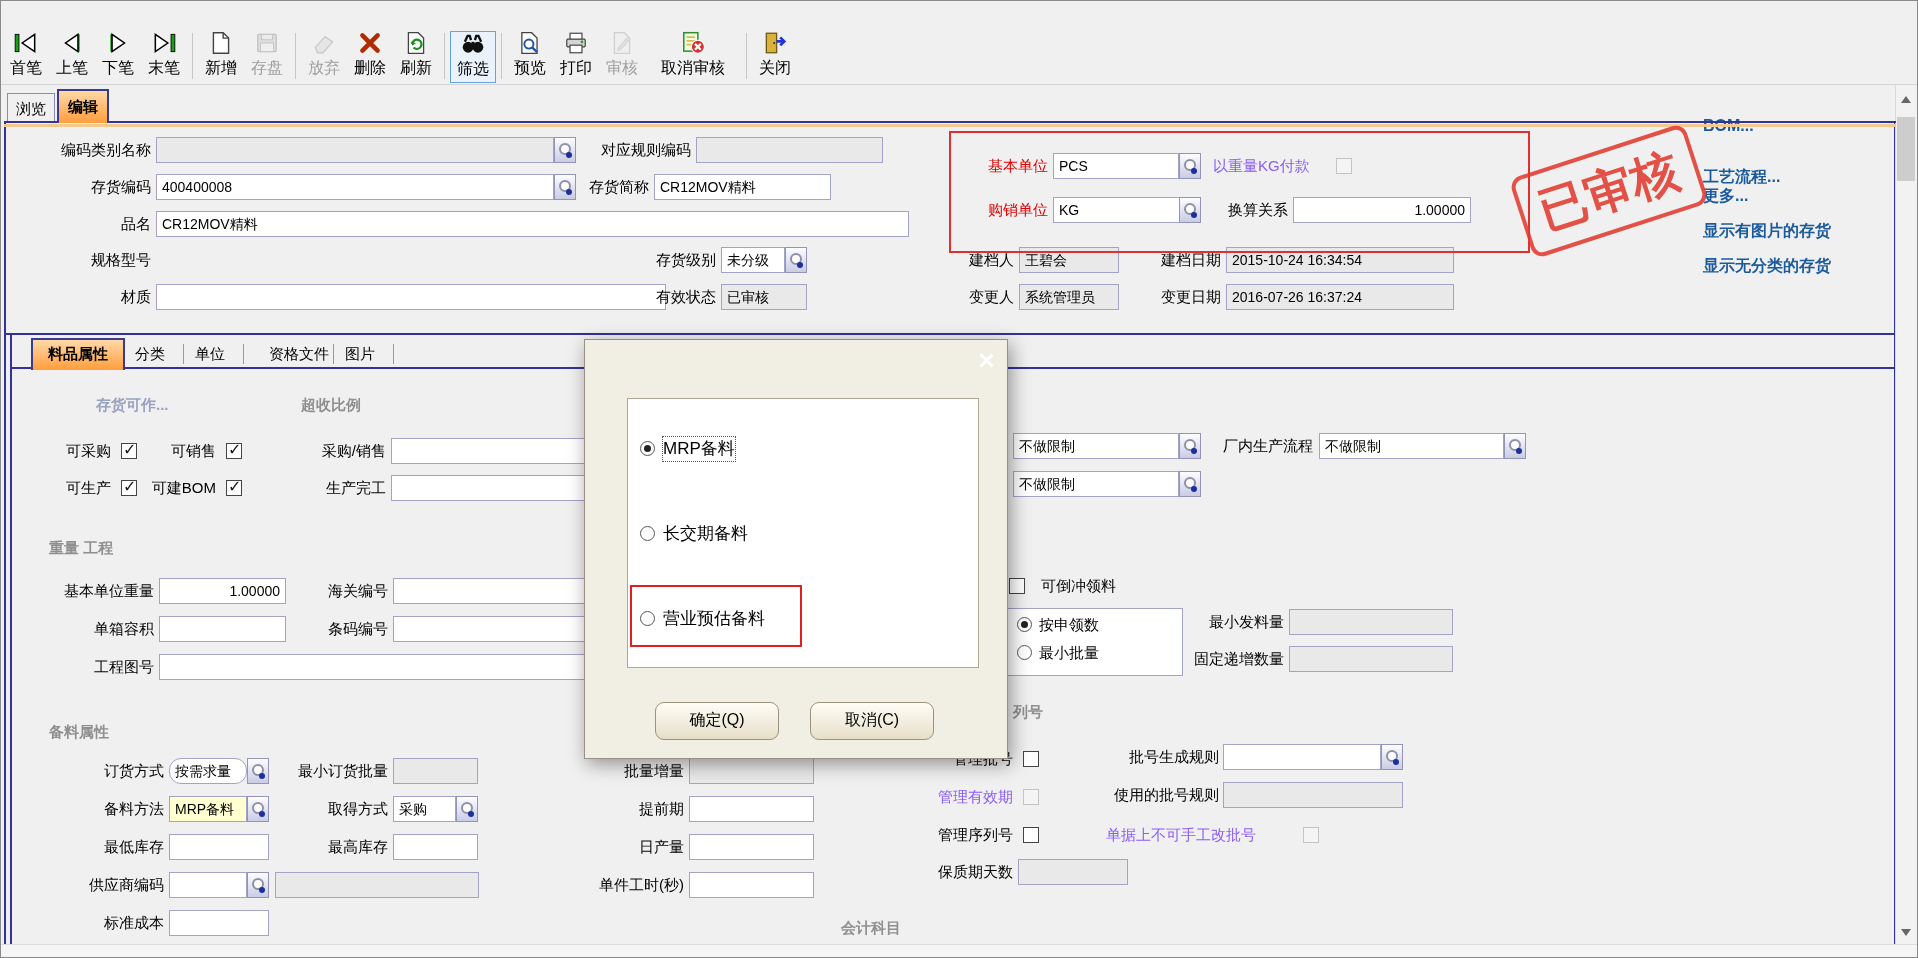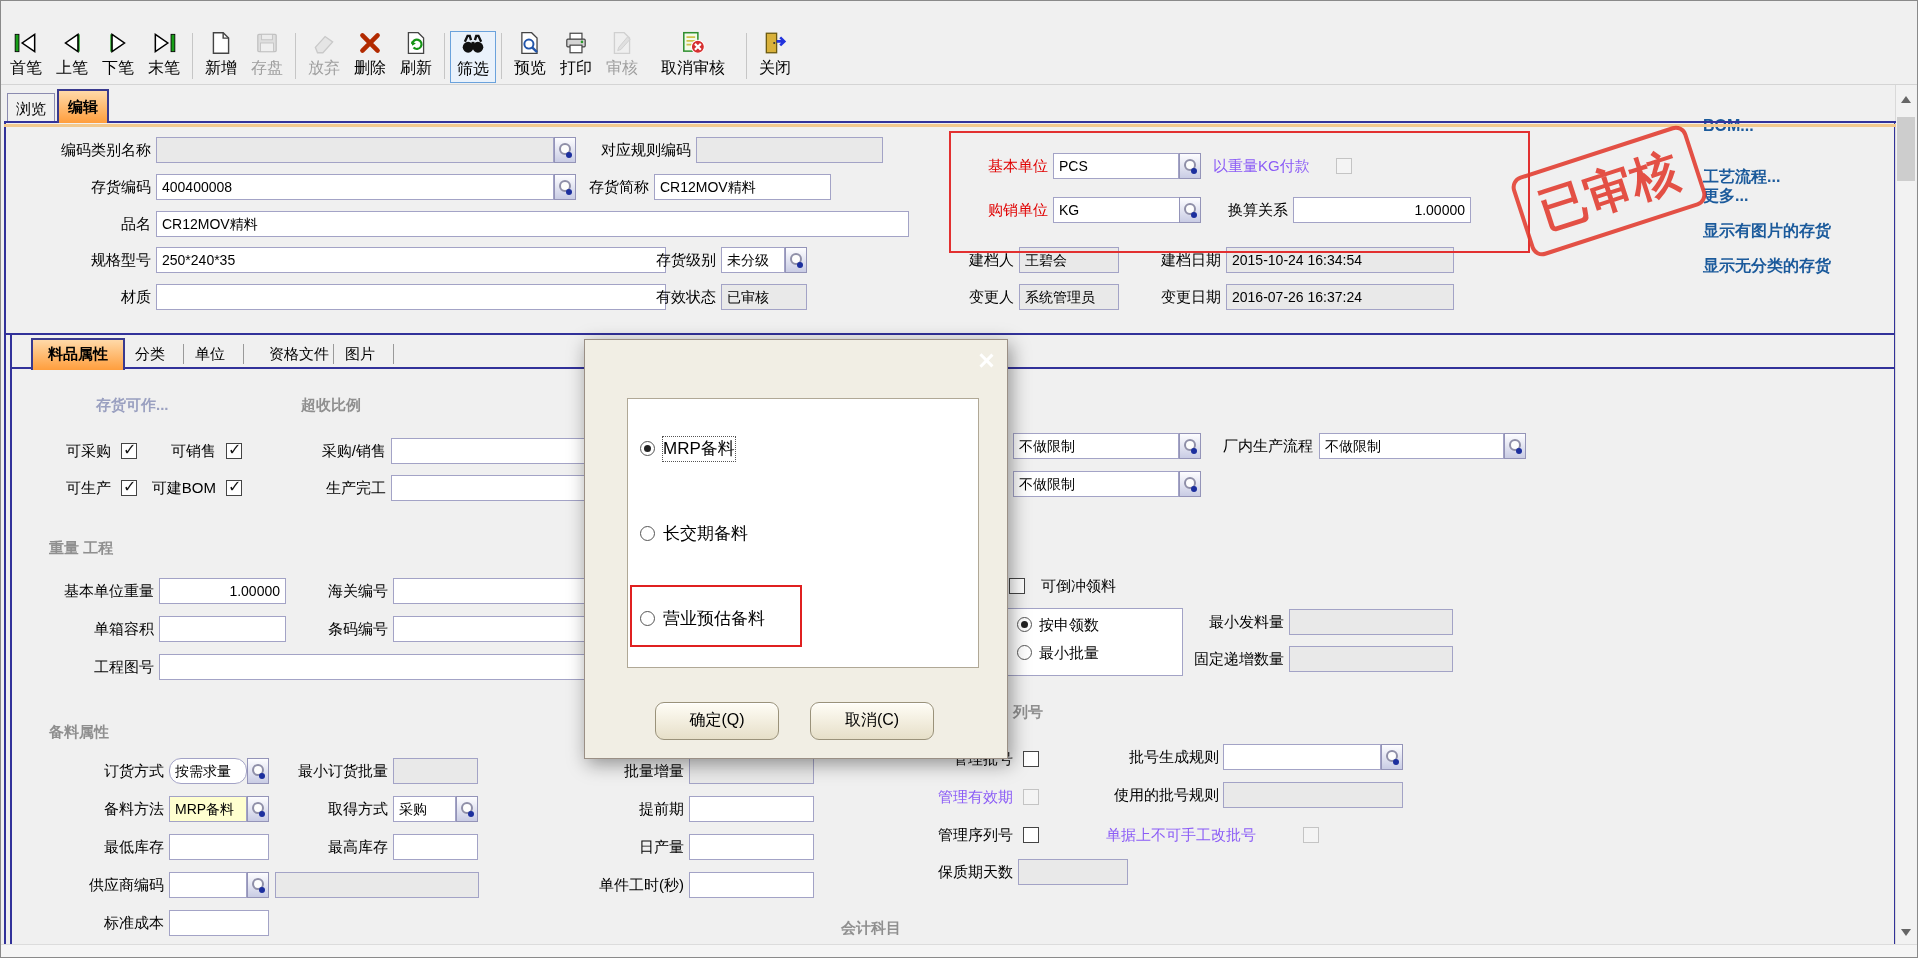--- a/index.html
+++ b/index.html
@@ -224,21 +224,20 @@
   <div class="lbl" style="left:20px;top:173px;width:130px;">存货编码</div>
   <div class="fld" style="left:155px;top:173px;width:398px;">400400008</div>
   <div class="lk" style="left:553px;top:173px;"></div>
   <div class="lbl" style="left:518px;top:173px;width:130px;">存货简称</div>
   <div class="fld" style="left:653px;top:173px;width:177px;">CR12MOV精料</div>
 
   <div class="lbl" style="left:20px;top:210px;width:130px;">品名</div>
   <div class="fld" style="left:155px;top:210px;width:753px;">CR12MOV精料</div>
 
   <div class="lbl" style="left:20px;top:246px;width:130px;">规格型号</div>
-  <div class="fld" style="left:155px;top:246px;width:510px;">250*240*35</div>
   <div class="lbl" style="left:595px;top:246px;width:120px;">存货级别</div>
   <div class="fld" style="left:720px;top:246px;width:64px;">未分级</div>
   <div class="lk" style="left:784px;top:246px;"></div>
   <div class="lbl" style="left:935px;top:246px;width:78px;">建档人</div>
   <div class="fld gray" style="left:1018px;top:246px;width:100px;">王碧会</div>
   <div class="lbl" style="left:1140px;top:246px;width:80px;">建档日期</div>
   <div class="fld gray" style="left:1225px;top:246px;width:228px;">2015-10-24 16:34:54</div>
 
   <div class="lbl" style="left:20px;top:283px;width:130px;">材质</div>
   <div class="fld" style="left:155px;top:283px;width:510px;"></div>

